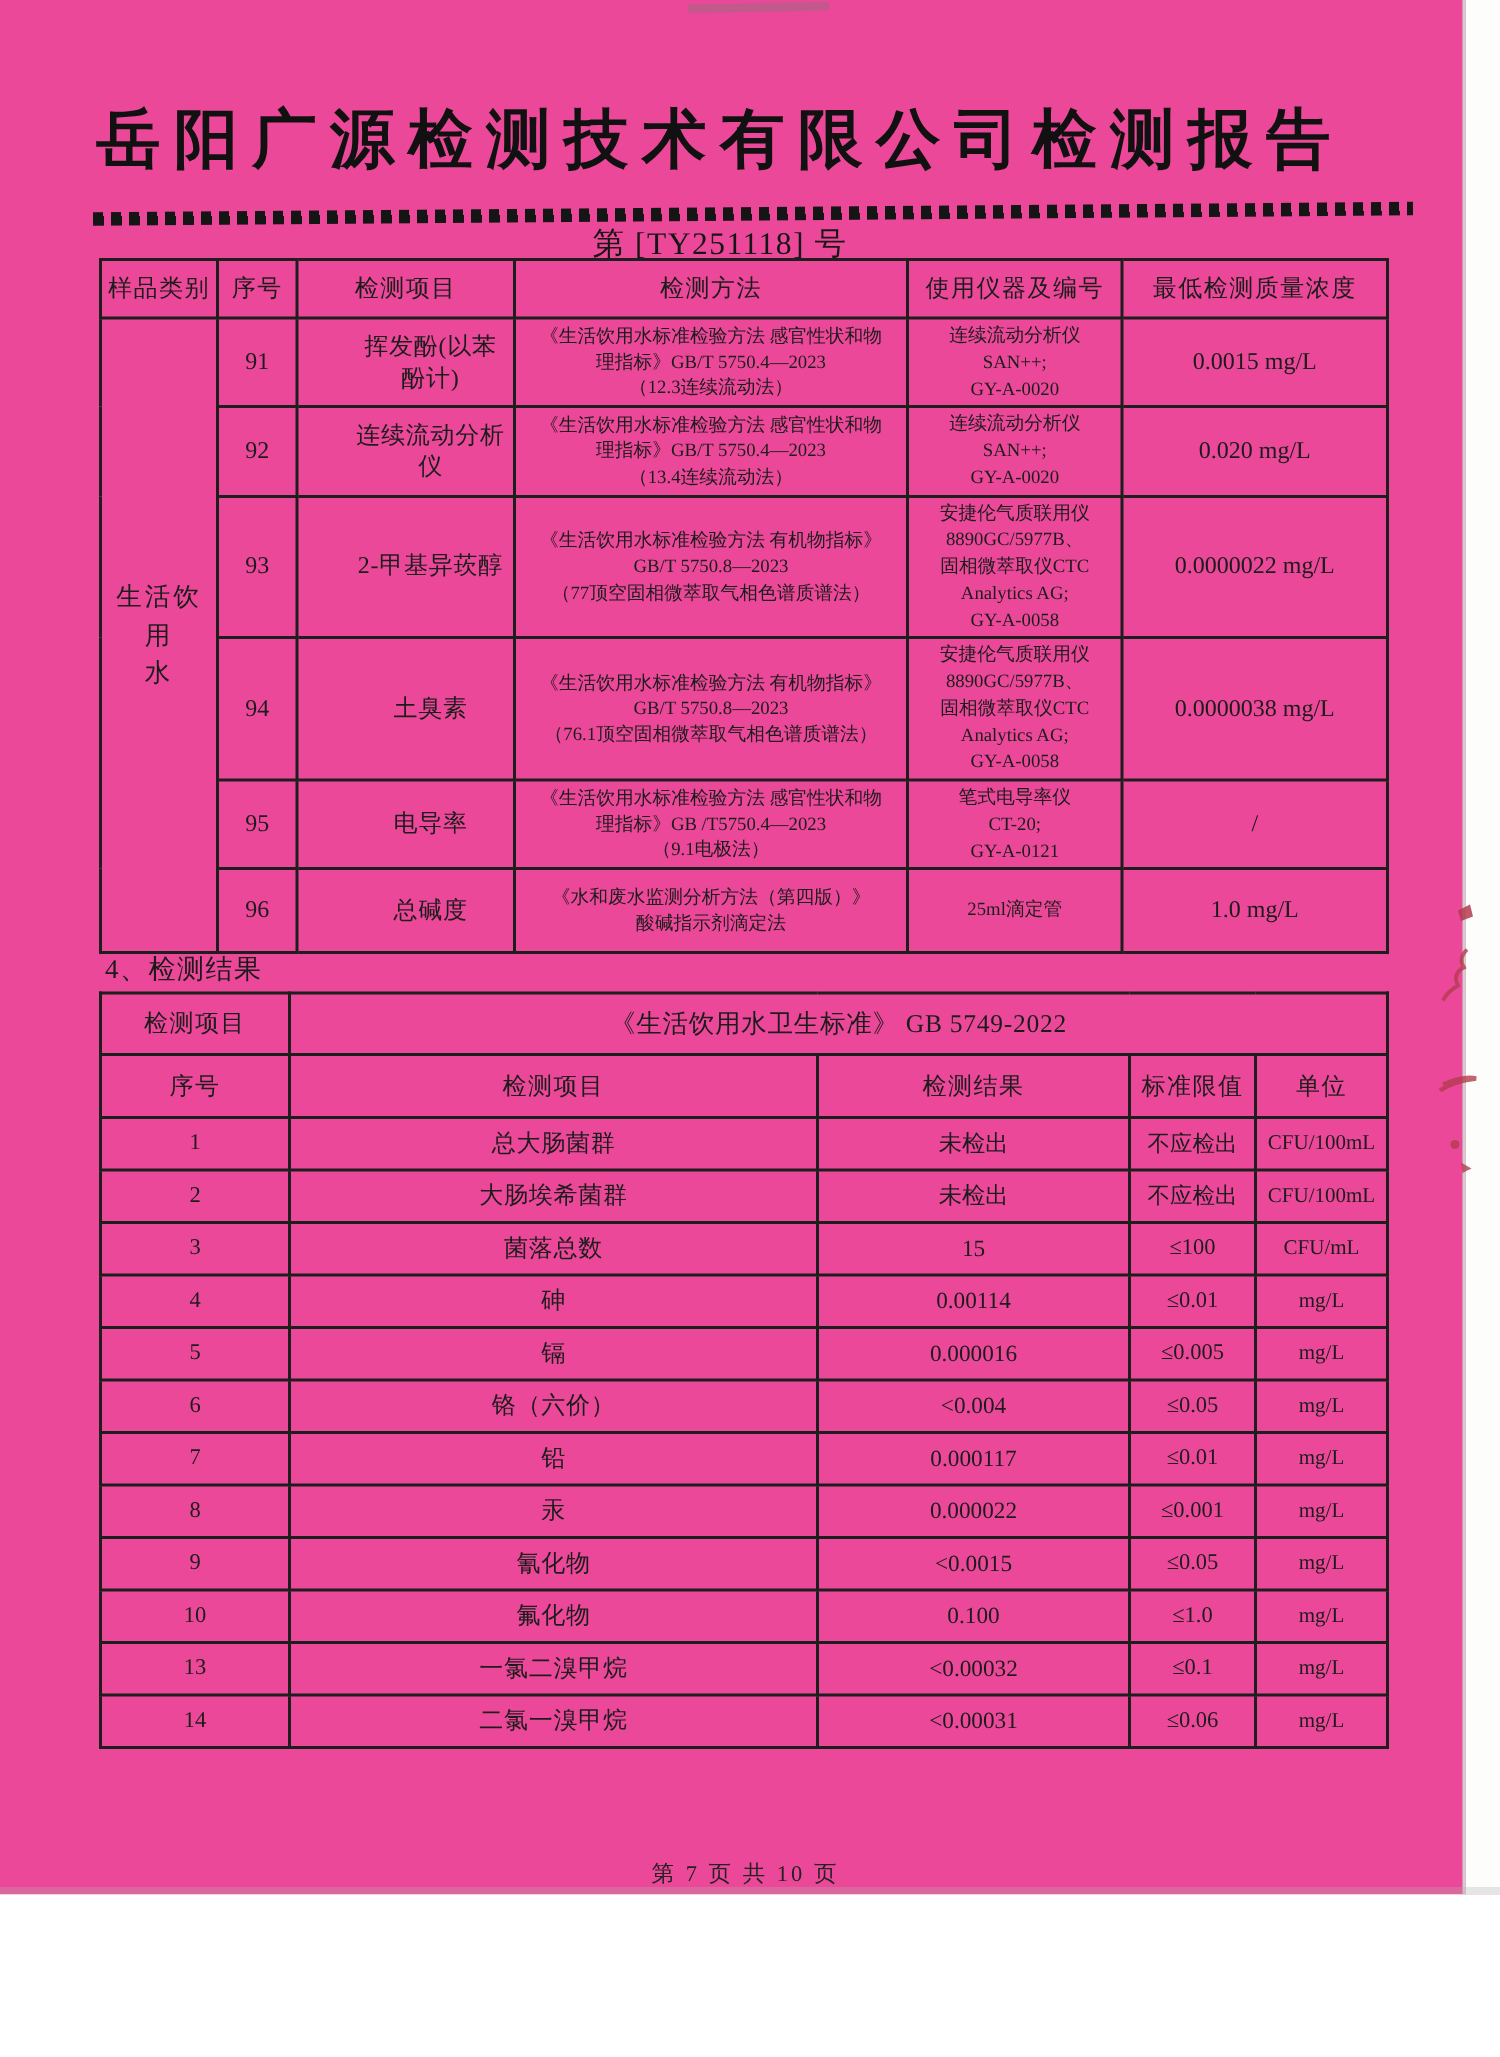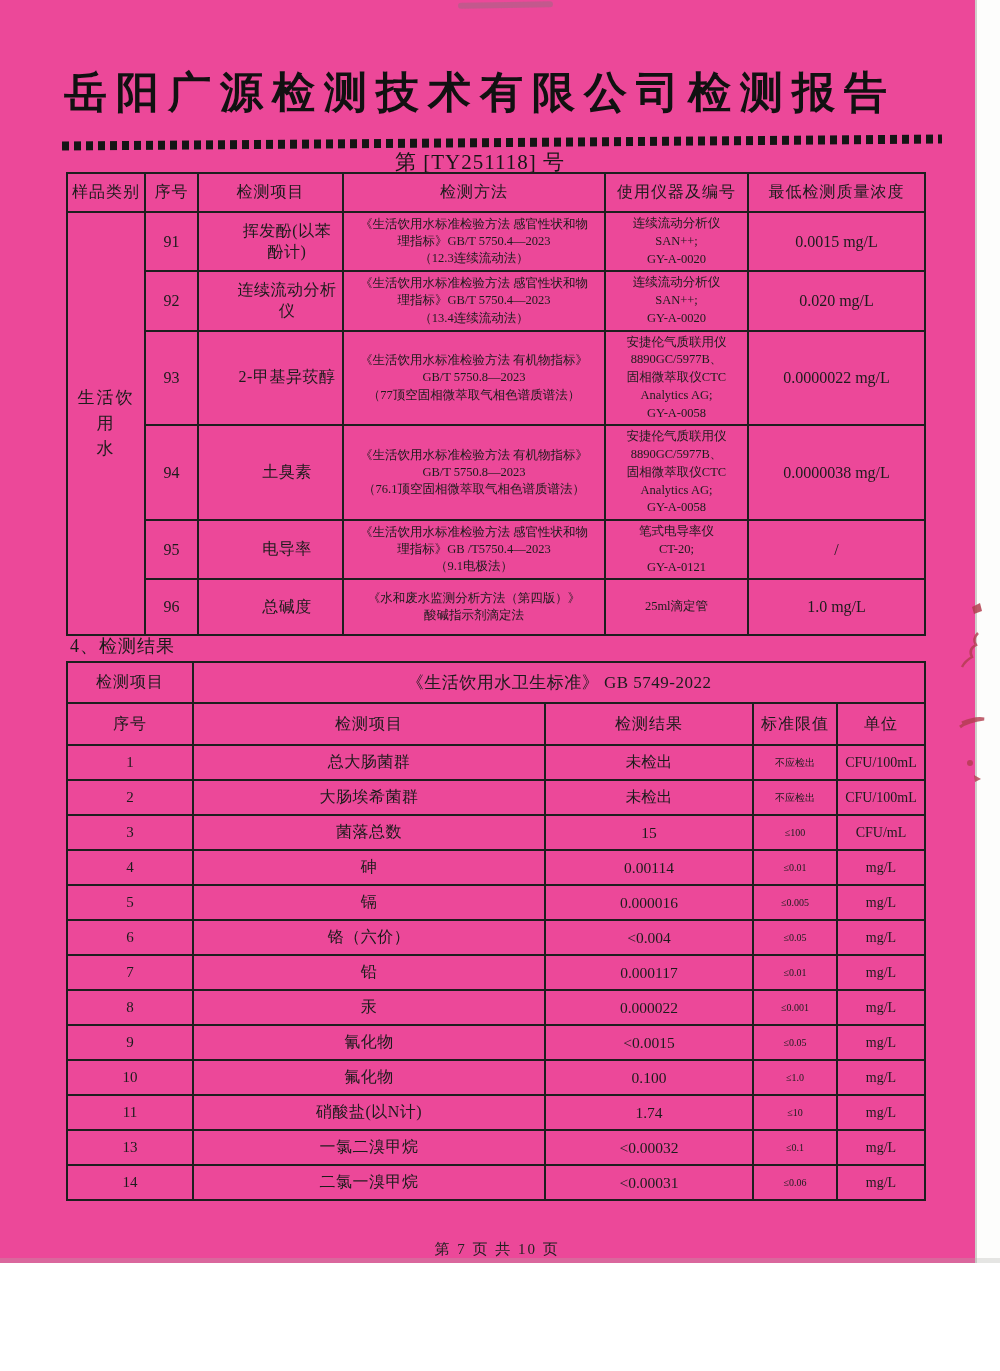--- a/index.html
+++ b/index.html
@@ -56,21 +56,21 @@
   .t1 .item { font-size: 16px; letter-spacing: 0.5px; padding-left: 36px; }
   .t1 .method { font-size: 12.5px; white-space: pre-line; line-height: 1.38; }
   .t1 .instr { font-size: 12.5px; white-space: pre-line; line-height: 1.42; }
   .t1 .limit { font-size: 16px; }
   .t2 .refl { font-size: 16px; letter-spacing: 1px; }
   .t2 .refv { font-size: 17px; letter-spacing: 0.5px; }
   .t2 th { font-size: 16px; letter-spacing: 1px; }
   .t2 .c-no { font-size: 15px; }
   .t2 .c-item { font-size: 16px; letter-spacing: 0.5px; }
   .t2 .c-res { font-size: 15.5px; }
-  .t2 .c-lim { font-size: 10px; }
+  .t2 .c-lim { font-size: 15px; }
   .t2 .c-unit { font-size: 14px; margin-top: 41px; }
   .section-heading {
     position: absolute; left: 70px; top: 634px; font-size: 18px;
     color: #1a1a1a; letter-spacing: 1px;
   }
   .page-footer {
     position: absolute; left: 0; top: 1240px; width: 994px;
     text-align: center; font-size: 15px; color: #222; letter-spacing: 2px;
   }
   .red-marks { position: absolute; left: 950px; top: 595px; }
@@ -265,27 +265,20 @@
       <td class="c-unit">mg/L</td>
     </tr>
     <tr style="height:35px">
       <td class="c-no">10</td>
       <td class="c-item">氟化物</td>
       <td class="c-res">0.100</td>
       <td class="c-lim">≤1.0</td>
       <td class="c-unit">mg/L</td>
     </tr>
     <tr style="height:35px">
-      <td class="c-no">11</td>
-      <td class="c-item">硝酸盐(以N计)</td>
-      <td class="c-res">1.74</td>
-      <td class="c-lim">≤10</td>
-      <td class="c-unit">mg/L</td>
-    </tr>
-    <tr style="height:35px">
       <td class="c-no">13</td>
       <td class="c-item">一氯二溴甲烷</td>
       <td class="c-res">&lt;0.00032</td>
       <td class="c-lim">≤0.1</td>
       <td class="c-unit">mg/L</td>
     </tr>
     <tr style="height:35px">
       <td class="c-no">14</td>
       <td class="c-item">二氯一溴甲烷</td>
       <td class="c-res">&lt;0.00031</td>

